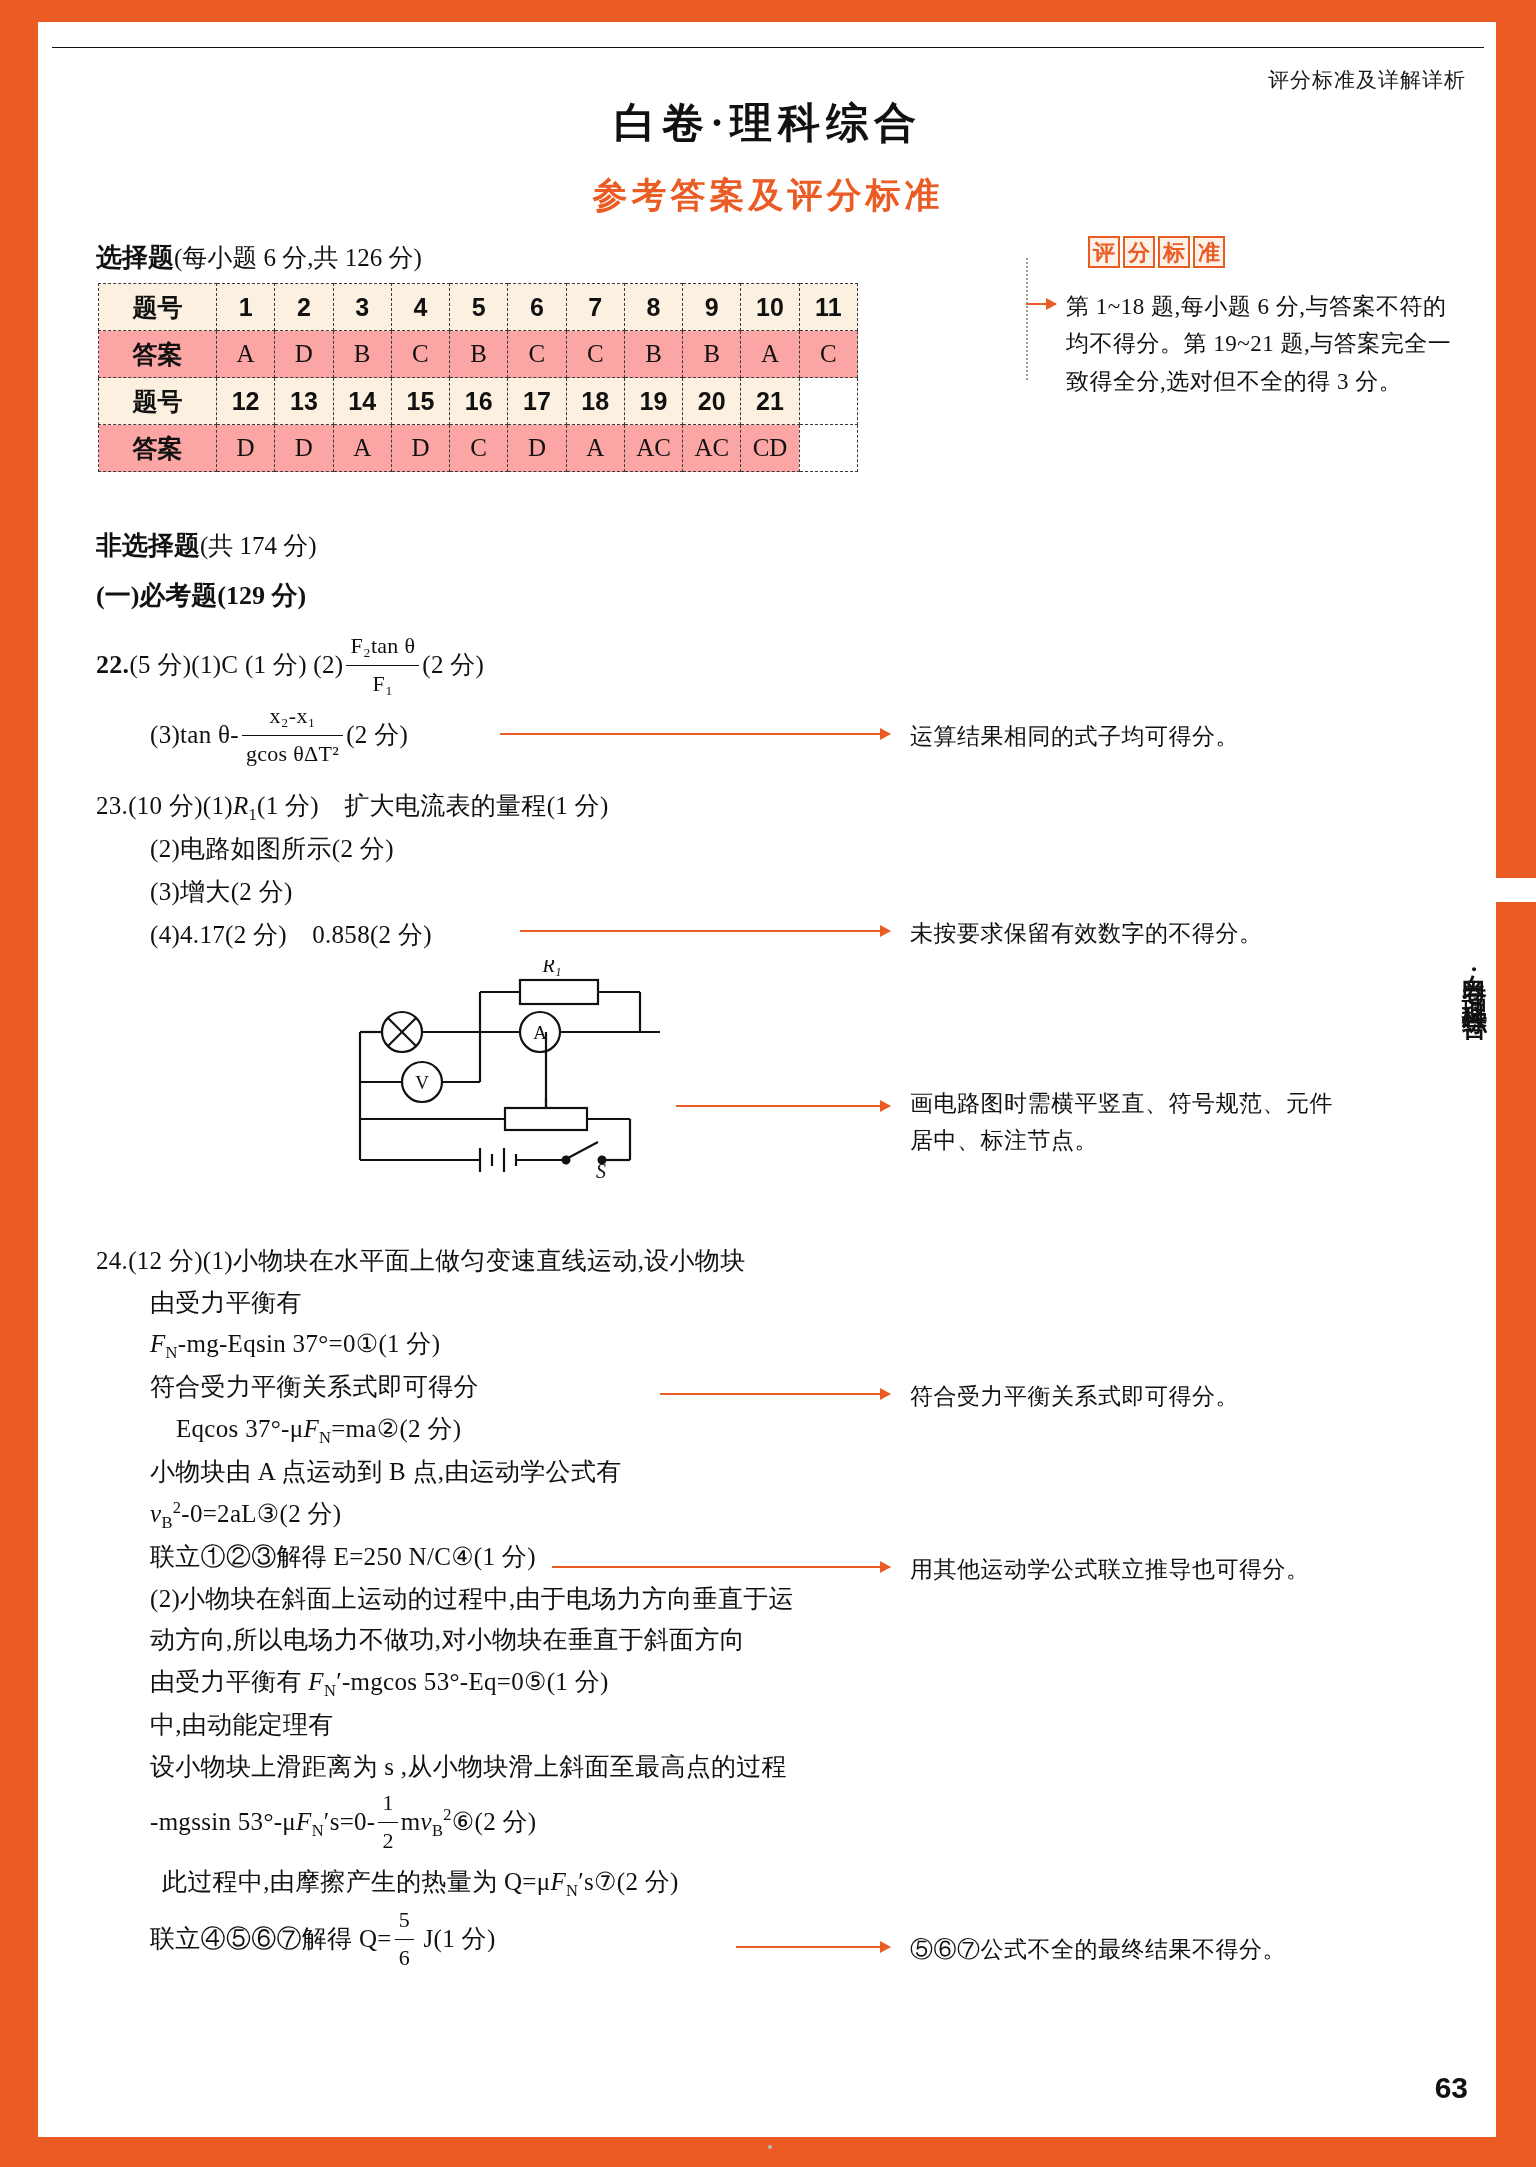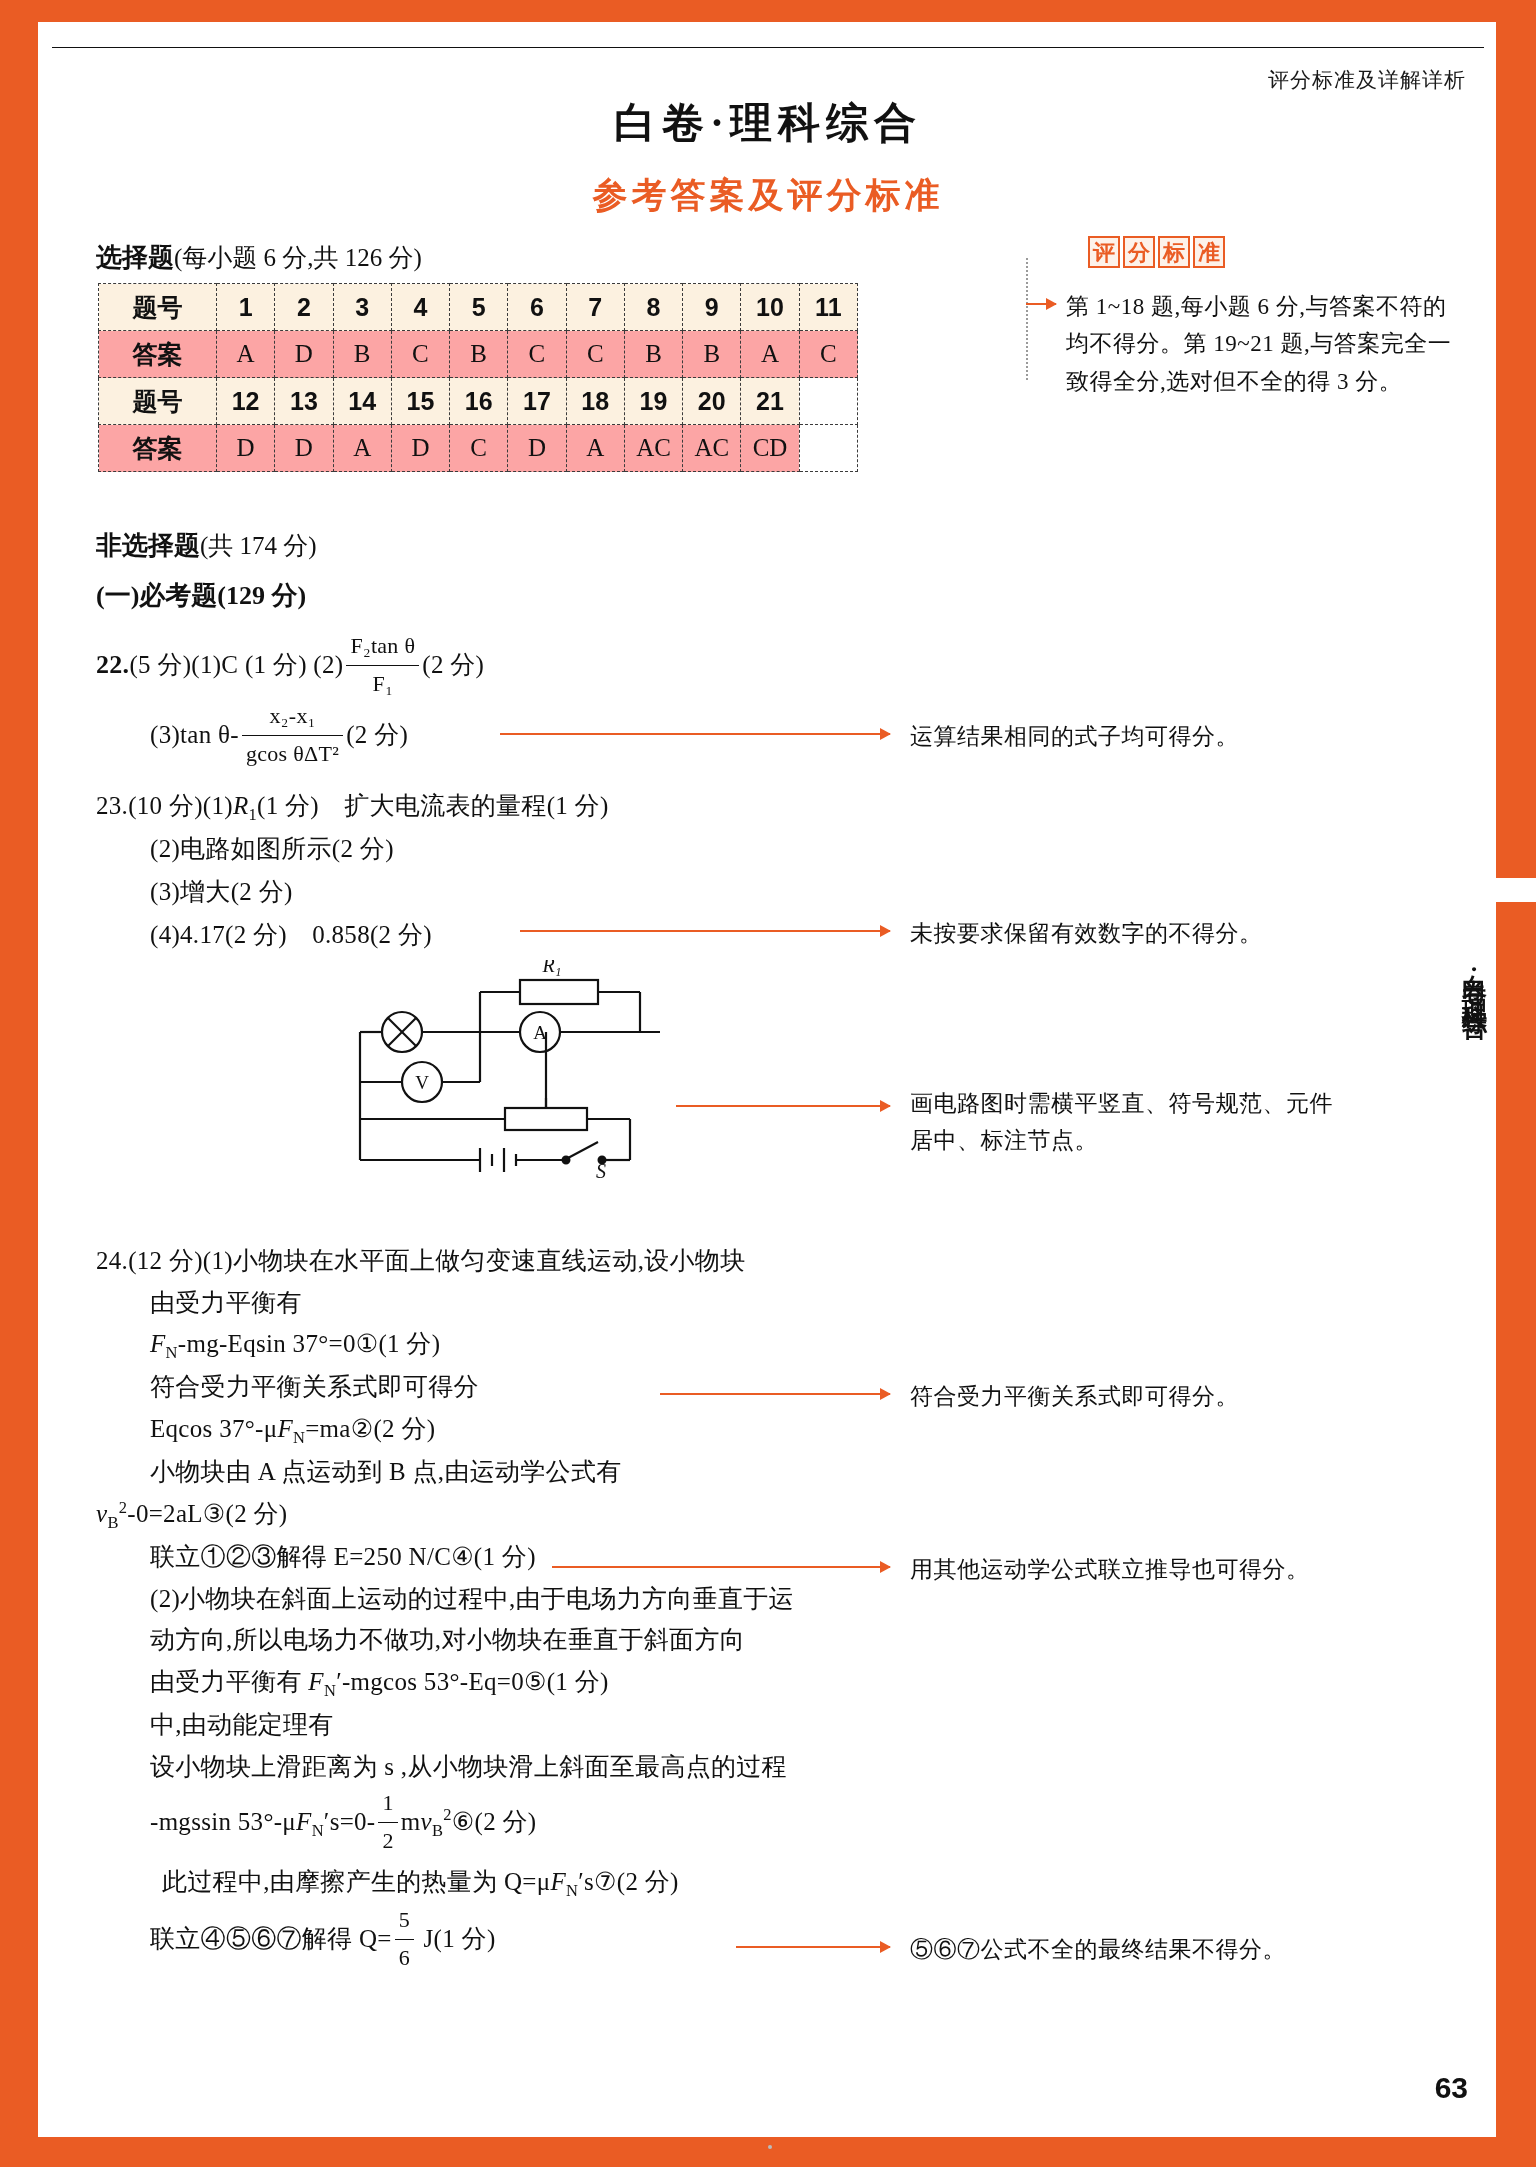--- a/index.html
+++ b/index.html
@@ -371,23 +371,23 @@
 <div class="arrow" style="left:676px; top:1105px; width:214px;"></div>
 <div class="note" style="left:910px; top:1085px; width:430px;">画电路图时需横平竖直、符号规范、元件居中、标注节点。</div>
 
 <div class="body-txt" style="left:96px; top:1240px; width:790px;">
   <div>
     24.(12 分)(1)小物块在水平面上做匀变速直线运动,设小物块
   </div>
   <div style="margin-left:54px;">由受力平衡有</div>
   <div style="margin-left:54px;"><i class="var">F</i><sub>N</sub>-mg-Eqsin 37°=0①(1 分)</div>
   <div style="margin-left:54px;">符合受力平衡关系式即可得分</div>
-  <div style="margin-left:54px;">Eqcos 37°-μ<i class="var">F</i><sub>N</sub>=ma②(2 分)</div>
+  <div style="margin-left:80px;">Eqcos 37°-μ<i class="var">F</i><sub>N</sub>=ma②(2 分)</div>
   <div style="margin-left:54px;">小物块由 A 点运动到 B 点,由运动学公式有</div>
-  <div style=""><i class="var">v</i><sub>B</sub><sup>2</sup>-0=2aL③(2 分)</div>
+  <div style="margin-left:54px;"><i class="var">v</i><sub>B</sub><sup>2</sup>-0=2aL③(2 分)</div>
   <div style="margin-left:54px;">联立①②③解得 E=250 N/C④(1 分)</div>
   <div style="margin-left:54px;">(2)小物块在斜面上运动的过程中,由于电场力方向垂直于运</div>
   <div style="margin-left:54px;">动方向,所以电场力不做功,对小物块在垂直于斜面方向</div>
   <div style="margin-left:54px;">由受力平衡有 <i class="var">F</i><sub>N</sub>′-mgcos 53°-Eq=0⑤(1 分)</div>
   <div style="margin-left:54px;">中,由动能定理有</div>
   <div style="margin-left:54px;">设小物块上滑距离为 s ,从小物块滑上斜面至最高点的过程</div>
   <div style="margin-left:54px;">-mgssin 53°-μ<i class="var">F</i><sub>N</sub>′s=0-<span class="frac"><span class="num">1</span><span class="den">2</span></span>m<i class="var">v</i><sub>B</sub><sup>2</sup>⑥(2 分)</div>
   <div style="margin-left:66px;">此过程中,由摩擦产生的热量为 Q=μ<i class="var">F</i><sub>N</sub>′s⑦(2 分)</div>
   <div style="margin-left:54px;">联立④⑤⑥⑦解得 Q=<span class="frac"><span class="num">5</span><span class="den">6</span></span> J(1 分)</div>
 </div>

